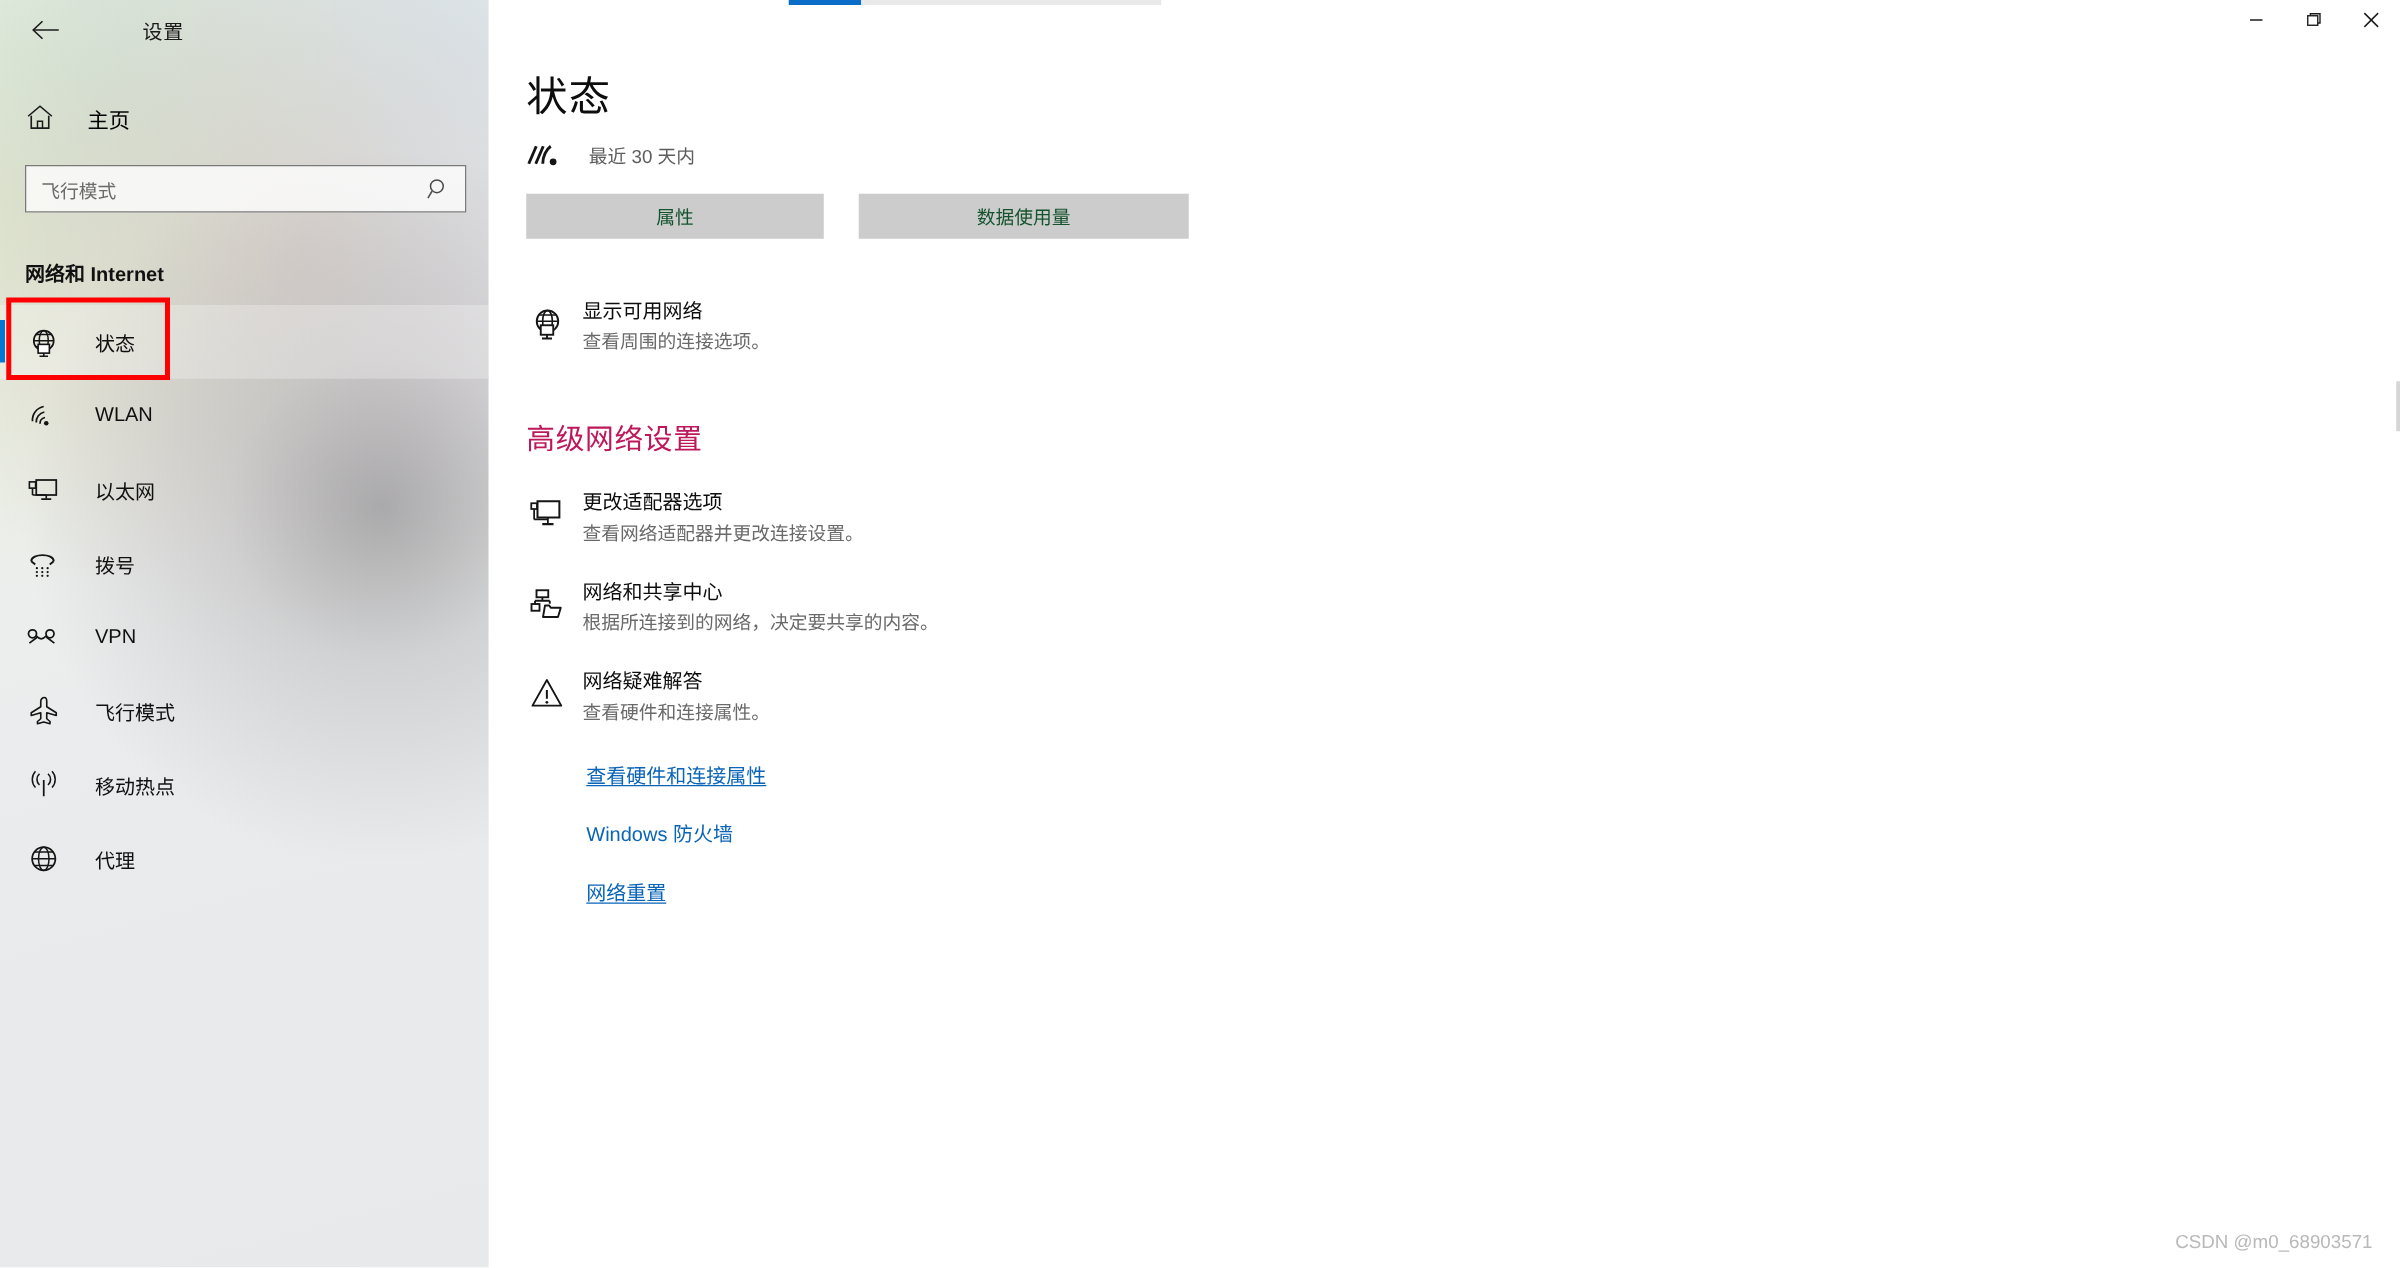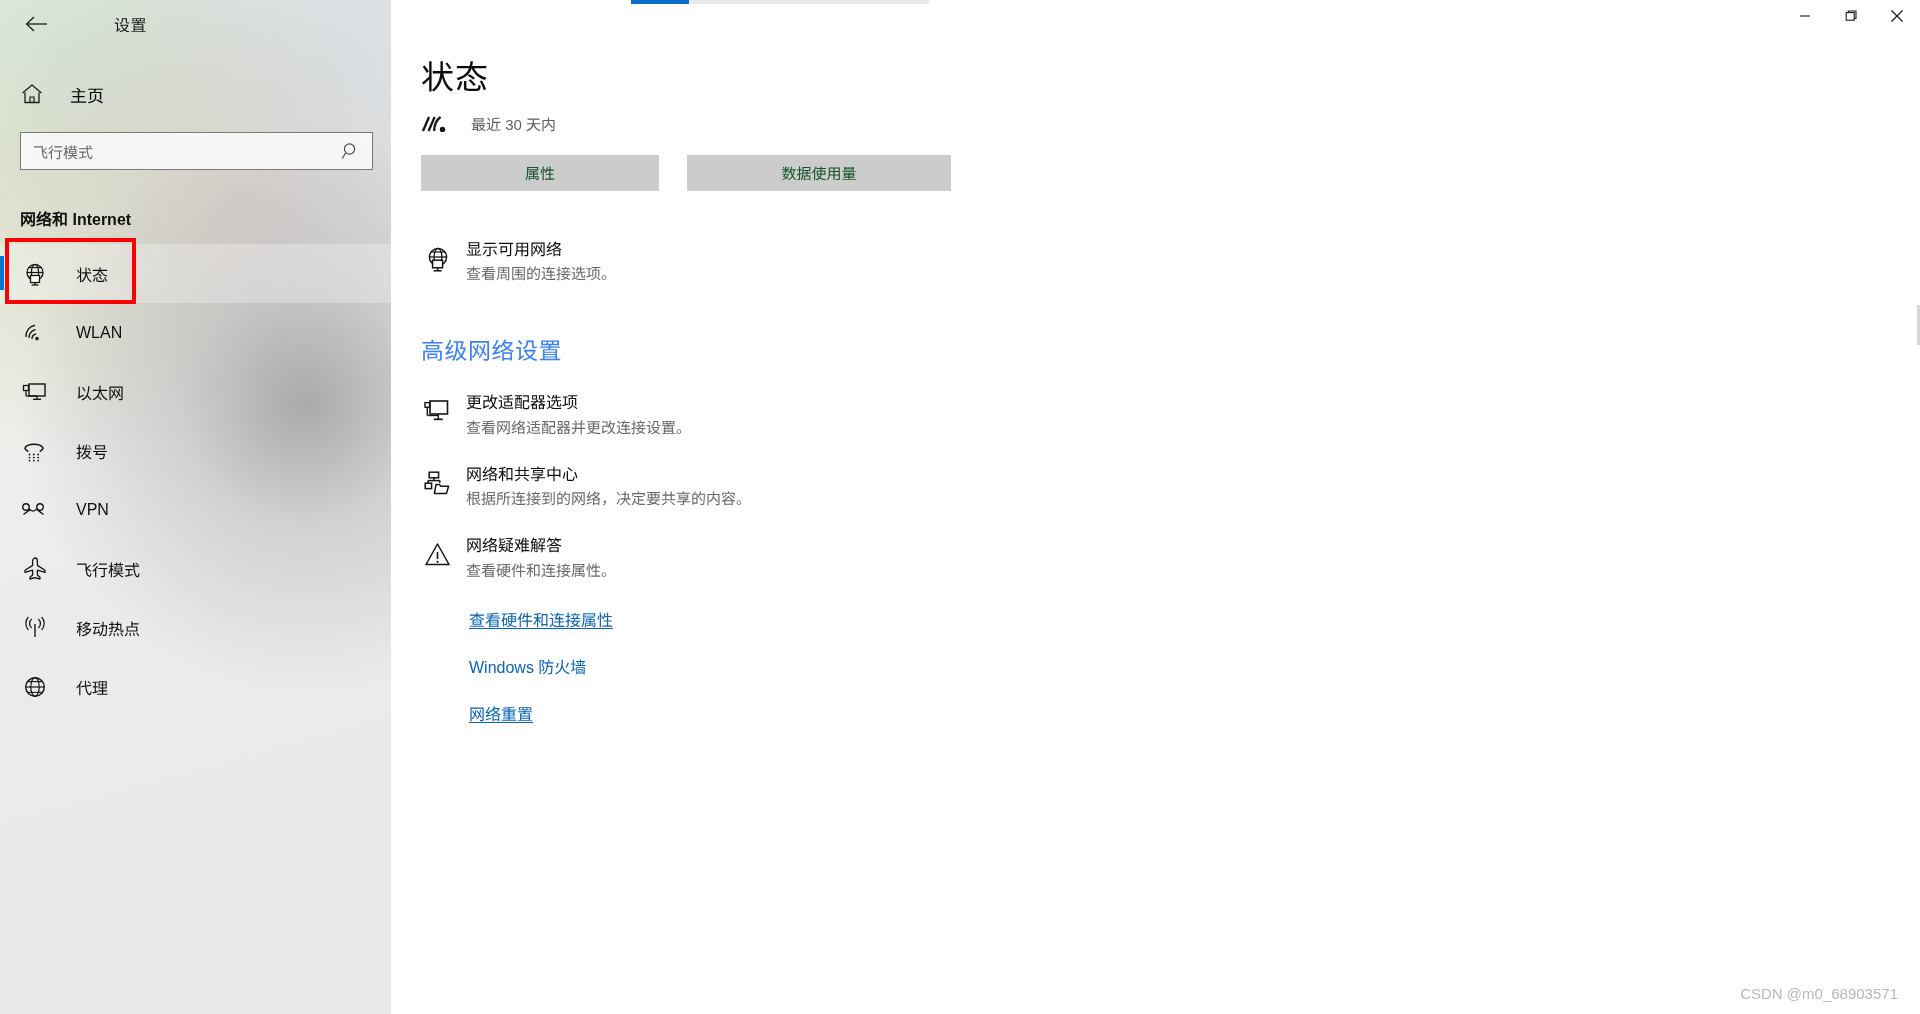--- a/index.html
+++ b/index.html
@@ -214,21 +214,21 @@
   .item .body { margin-left: 11px; }
   .item .head {
     font-size: 16px; color: #0d0d0d; line-height: 1.35;
   }
   .item .desc {
     font-size: 15px; color: #6a6a6a; line-height: 1.4; margin-top: 3px;
   }
 
   .section-title {
     font-size: 23px;
-    color: #3b82f6;
+    color: #be185d;
     margin-top: 48px;
     letter-spacing: .5px;
   }
 
   .linkrow { margin-top: 26px; }
   .link {
     font-size: 16px;
     color: #0a64b8;
     text-decoration: none;
     display: inline-block;

